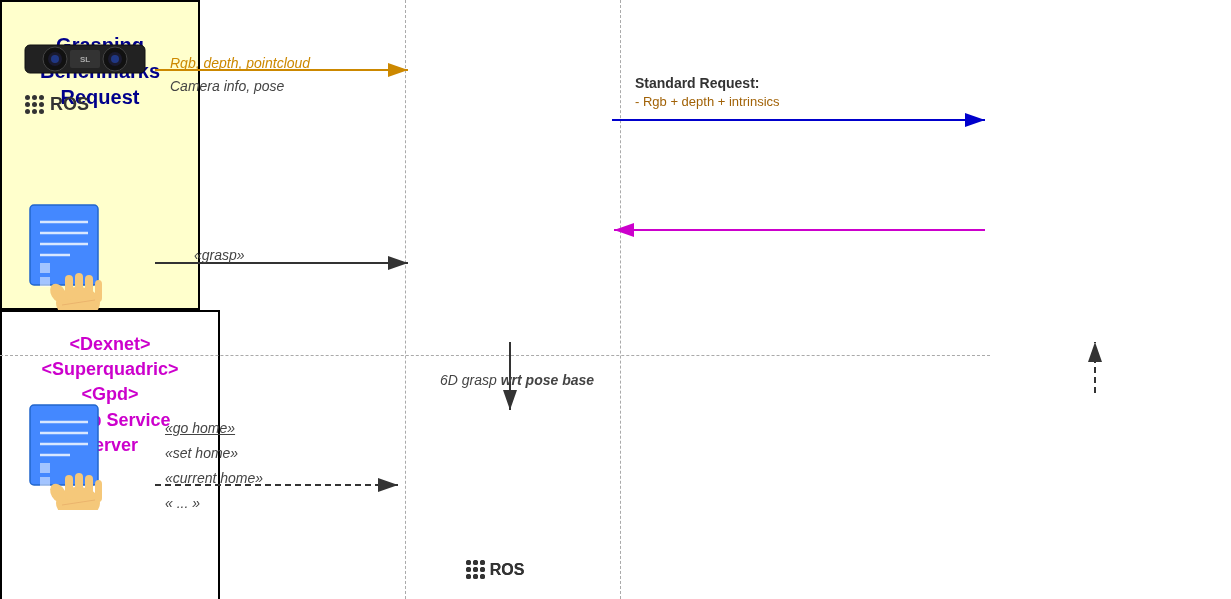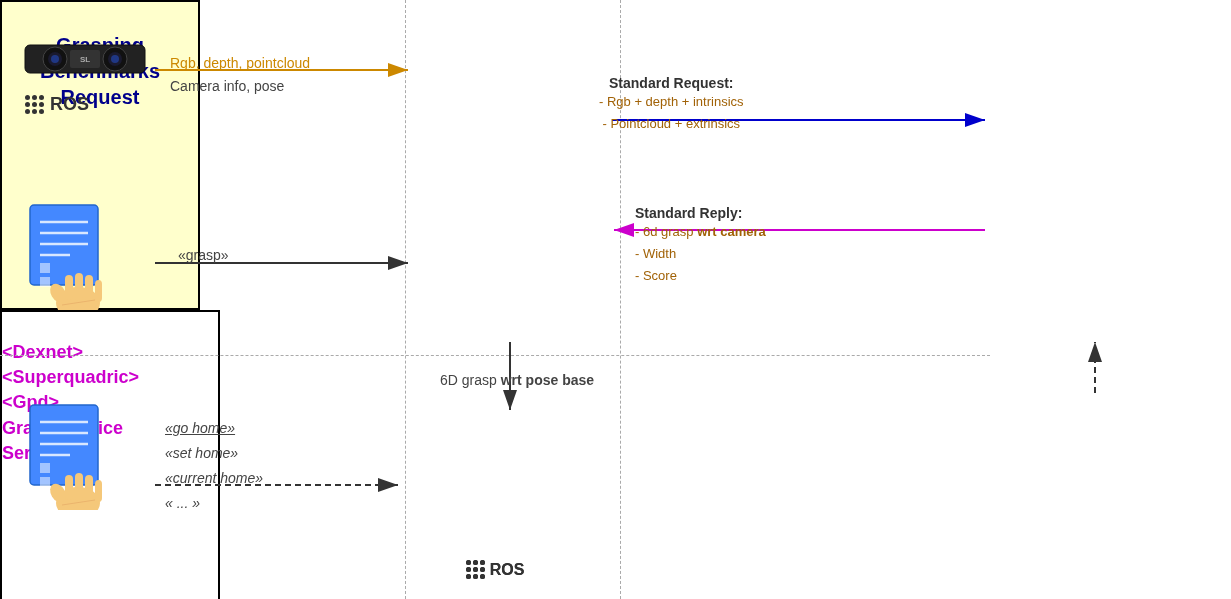--- a/index.html
+++ b/index.html
@@ -56,26 +56,26 @@
     
     .gss-box {
       top: 30px;
       right: 20px;
       width: 220px;
       height: 310px;
       border: 2px solid #000;
       background: #fff;
     }
     .gss-title {
-      text-align: left;
+      text-align: center;
       font-size: 18px;
       color: #cc00cc;
       font-weight: bold;
       line-height: 1.4;
-      padding-top: 28px;
+      padding-top: 20px;
     }
     .gss-ros {
       position: absolute;
       bottom: 20px;
       left: 0; right: 0;
       text-align: center;
     }
 
     
     .ros-logo {
@@ -135,20 +135,21 @@
       position: absolute;
       top: 400px;
       left: 20px;
     }
 
     
     .label {
       position: absolute;
       font-size: 14px;
       color: #444;
+      font-style: italic;
     }
     .label-orange { color: #cc8800; }
 
     
     .std-section {
       position: absolute;
     }
     .std-title {
       font-weight: bold;
       font-size: 14px;
@@ -266,21 +267,21 @@
         <rect x="15" y="20" width="8" height="25" rx="4" fill="#f5c87a"></rect>
         <rect x="25" y="18" width="8" height="28" rx="4" fill="#f5c87a"></rect>
         <rect x="35" y="20" width="8" height="26" rx="4" fill="#f5c87a"></rect>
         <rect x="45" y="25" width="7" height="22" rx="4" fill="#f5c87a"></rect>
 
         <line x1="12" y1="50" x2="45" y2="45" stroke="#e0a060" stroke-width="1" opacity="0.5"></line>
       </g>
     </svg>
   </div>
 
-  <div class="label" style="top:247px; left:178px; ">«grasp»</div>
+  <div class="label" style="top:247px; left:194px; ">«grasp»</div>
 
   <div class="doc-area-bottom">
     <svg width="110" height="110" viewBox="0 0 110 110">
       <rect x="10" y="5" width="68" height="80" rx="4" fill="#4488ff" stroke="#2266cc" stroke-width="1.5"></rect>
       <line x1="20" y1="22" x2="68" y2="22" stroke="#fff" stroke-width="2.5" opacity="0.8"></line>
       <line x1="20" y1="33" x2="68" y2="33" stroke="#fff" stroke-width="2.5" opacity="0.8"></line>
       <line x1="20" y1="44" x2="68" y2="44" stroke="#fff" stroke-width="2.5" opacity="0.8"></line>
       <line x1="20" y1="55" x2="50" y2="55" stroke="#fff" stroke-width="2.5" opacity="0.8"></line>
       <rect x="20" y="63" width="10" height="10" fill="#fff" opacity="0.5"></rect>
       <rect x="20" y="77" width="10" height="10" fill="#fff" opacity="0.5"></rect>
@@ -318,38 +319,27 @@
             <div class="ros-dot"></div>
           <div class="ros-dot"></div>
             <div class="ros-dot"></div>
             <div class="ros-dot"></div>
         </div>
         <span>ROS</span>
       </div>
     </div>
   </div>
 
-  <div class="std-section" style="top:75px; left:599px;text-align:center;">
+  <div class="std-section" style="top:75px; left:635px;">
     <div class="std-title">Standard Request:</div>
     <div class="std-items">
       <div>- Rgb + depth + intrinsics</div>
-      <div>- Pointcloud + extrinsics</div>
-    </div>
-  </div>
-
-  <div class="std-section" style="top:205px; left:635px;">
-    <div class="std-title">Standard Reply:</div>
-    <div class="std-items">
-      <div style="font-weight:normal;">
-        - 6d grasp <strong>wrt camera</strong>
-      </div>
-      <div>- Width</div>
-      <div>- Score</div>
-    </div>
-  </div>
+    </div>
+  </div>
+
 
   <div class="gss-box">
     <div class="gss-title">
       <div>&lt;Dexnet&gt;</div>
       <div>&lt;Superquadric&gt;</div>
       <div>&lt;Gpd&gt;</div>
       <div>Grasp Service</div>
       <div>Server</div>
     </div>
     <div class="gss-ros">

